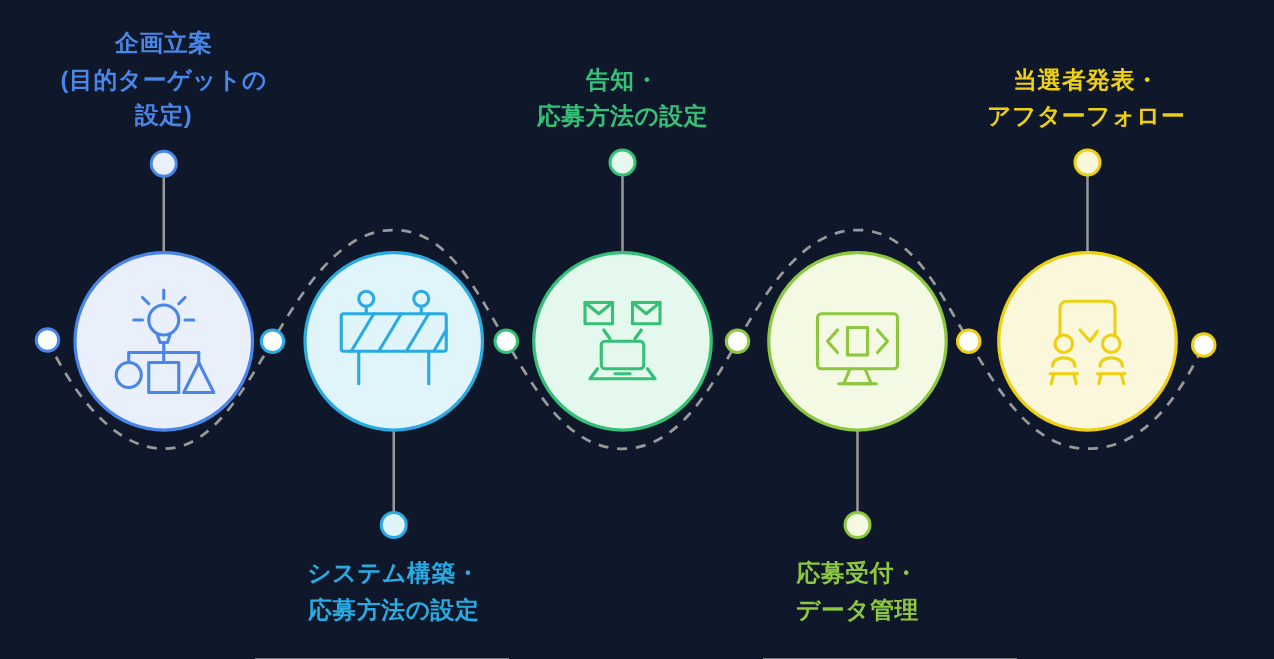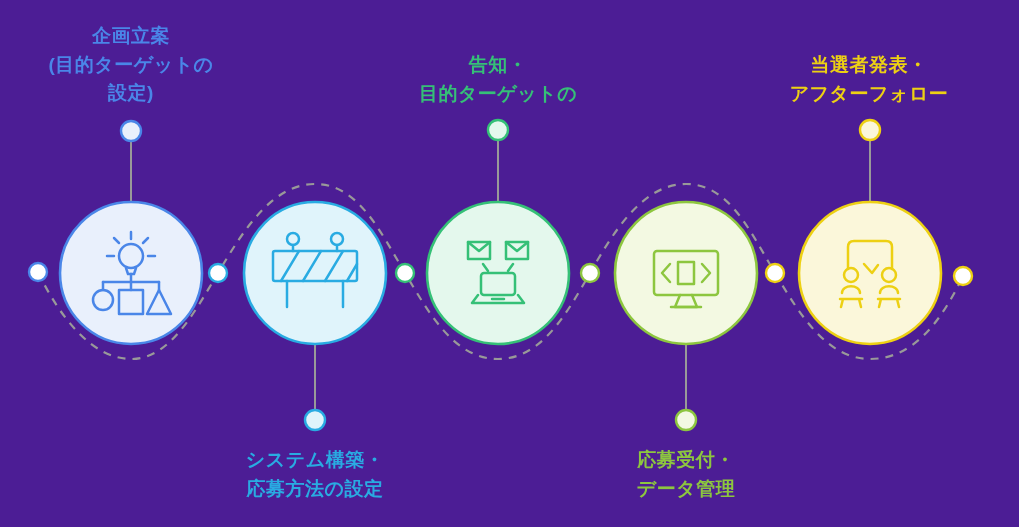--- a/index.html
+++ b/index.html
@@ -1,19 +1,19 @@
 <!DOCTYPE html>
 <html><head>
 <meta charset="utf-8">
 <style>
   html,body{margin:0;padding:0;background:#fff;}
   .canvas{
     position:relative;
     width:1019px;height:527px;
-    background:#4c1d95;
+    background:#0f172a;
     overflow:hidden;
     font-family:"Liberation Sans","DejaVu Sans",sans-serif;
   }
   .diagram-svg{position:absolute;left:0;top:0;}
   .step-label{
     position:absolute;
     transform:translateX(-50%);
     text-align:center;
     font-weight:bold;
     font-size:19px;
@@ -133,20 +133,20 @@
   </svg>
 
   <div class="step-label" style="left: 131px; top: 22px; color: rgb(74, 134, 232);">企画立案
 (目的ターゲットの
 設定)</div>
 
   <div class="step-label" style="left: 315px; top: 446px; color: rgb(41, 171, 226);">システム構築・
 応募方法の設定</div>
 
   <div class="step-label" style="left: 498px; top: 51px; color: rgb(53, 192, 119);">告知・
-目的ターゲットの</div>
+応募方法の設定</div>
 
   <div class="step-label" style="left: 869px; top: 51px; color: rgb(237, 208, 19);">当選者発表・
 アフターフォロー</div>
 
   <div class="step-label" style="left: 686px; top: 446px; color: rgb(141, 198, 63);">応募受付・
 データ管理</div>
 </div>
 
 </body></html>

